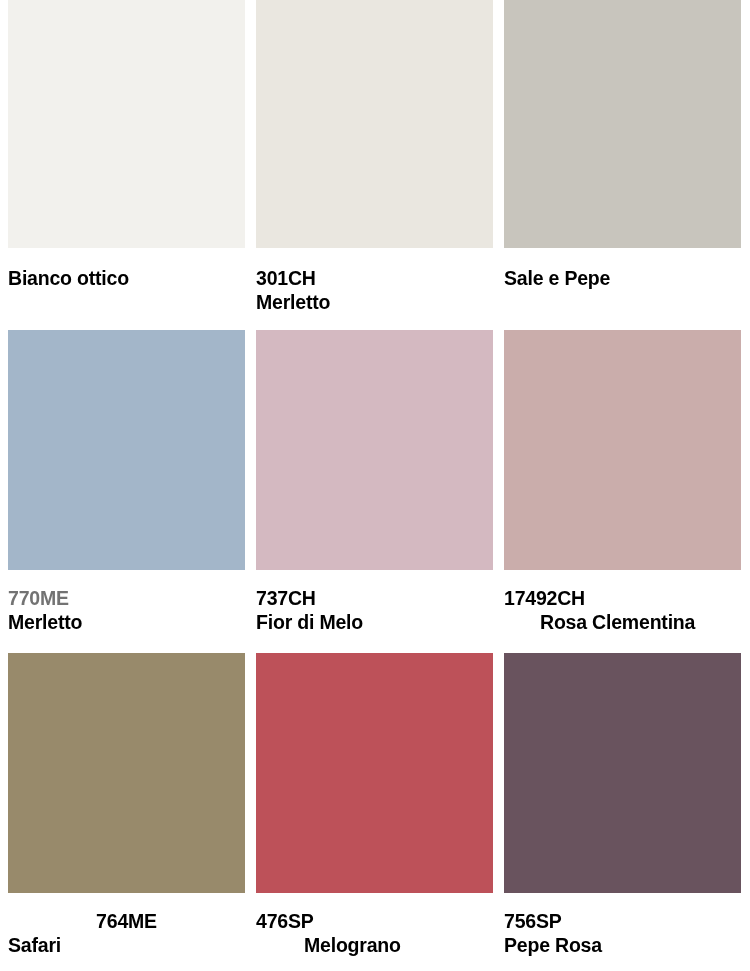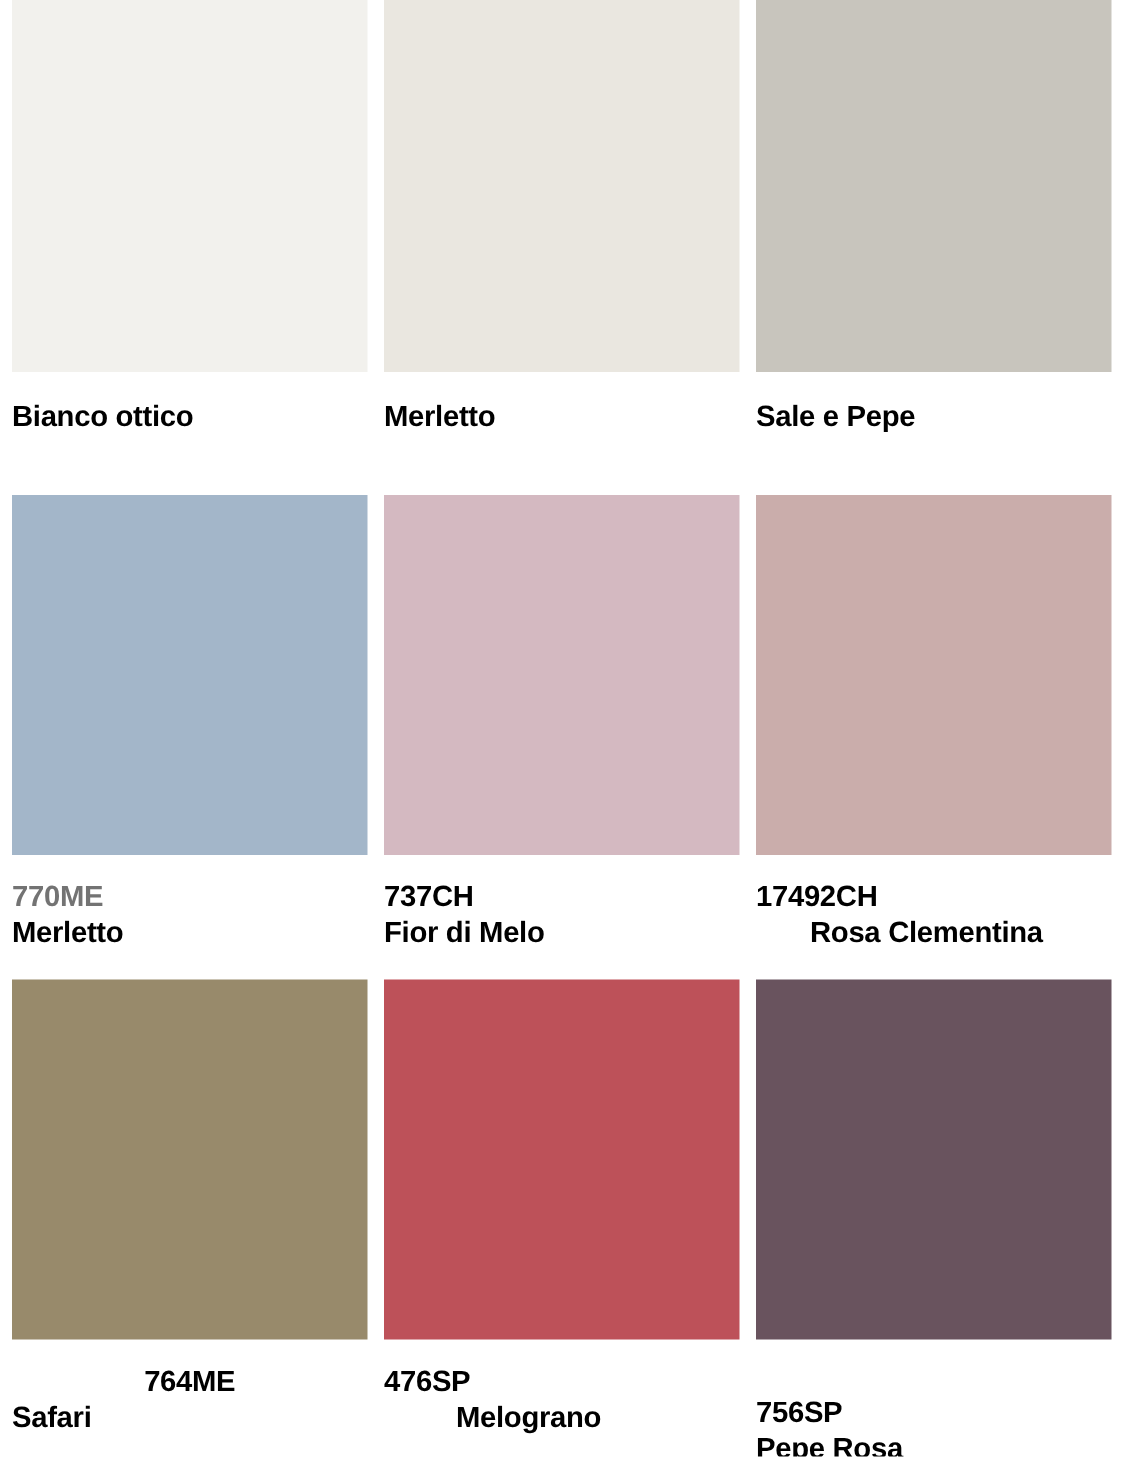--- a/index.html
+++ b/index.html
@@ -72,20 +72,21 @@
     <div class="swatch-chip" style="background-color: rgb(242, 241, 237);"></div>
     <div class="swatch-labels">
 
       <span class="swatch-name" style="color: rgb(0, 0, 0);">Bianco ottico</span>
     </div>
   </div>
 
   <div class="swatch-cell row-1">
     <div class="swatch-chip" style="background-color: rgb(234, 231, 224);"></div>
     <div class="swatch-labels">
+      <span class="swatch-code" style="color: rgb(0, 0, 0);">301CH</span>
       <span class="swatch-name" style="color: rgb(0, 0, 0);">Merletto</span>
     </div>
   </div>
 
   <div class="swatch-cell row-1">
     <div class="swatch-chip" style="background-color: rgb(200, 197, 189);"></div>
     <div class="swatch-labels">
 
       <span class="swatch-name" style="color: rgb(0, 0, 0);">Sale e Pepe</span>
     </div>
@@ -127,18 +128,18 @@
     <div class="swatch-chip" style="background-color: rgb(189, 81, 89);"></div>
     <div class="swatch-labels">
       <span class="swatch-code" style="color: rgb(0, 0, 0);">476SP</span>
       <span class="swatch-name" style="color: rgb(0, 0, 0); margin-left: 48px;">Melograno</span>
     </div>
   </div>
 
   <div class="swatch-cell row-3">
     <div class="swatch-chip" style="background-color: rgb(105, 83, 94);"></div>
     <div class="swatch-labels">
-      <span class="swatch-code" style="color: rgb(0, 0, 0); margin-top: 21px;">756SP</span>
+      <span class="swatch-code" style="color: rgb(0, 0, 0);">756SP</span>
       <span class="swatch-name" style="color: rgb(0, 0, 0);">Pepe Rosa</span>
     </div>
   </div>
 
 </div>
 
 </body></html>

